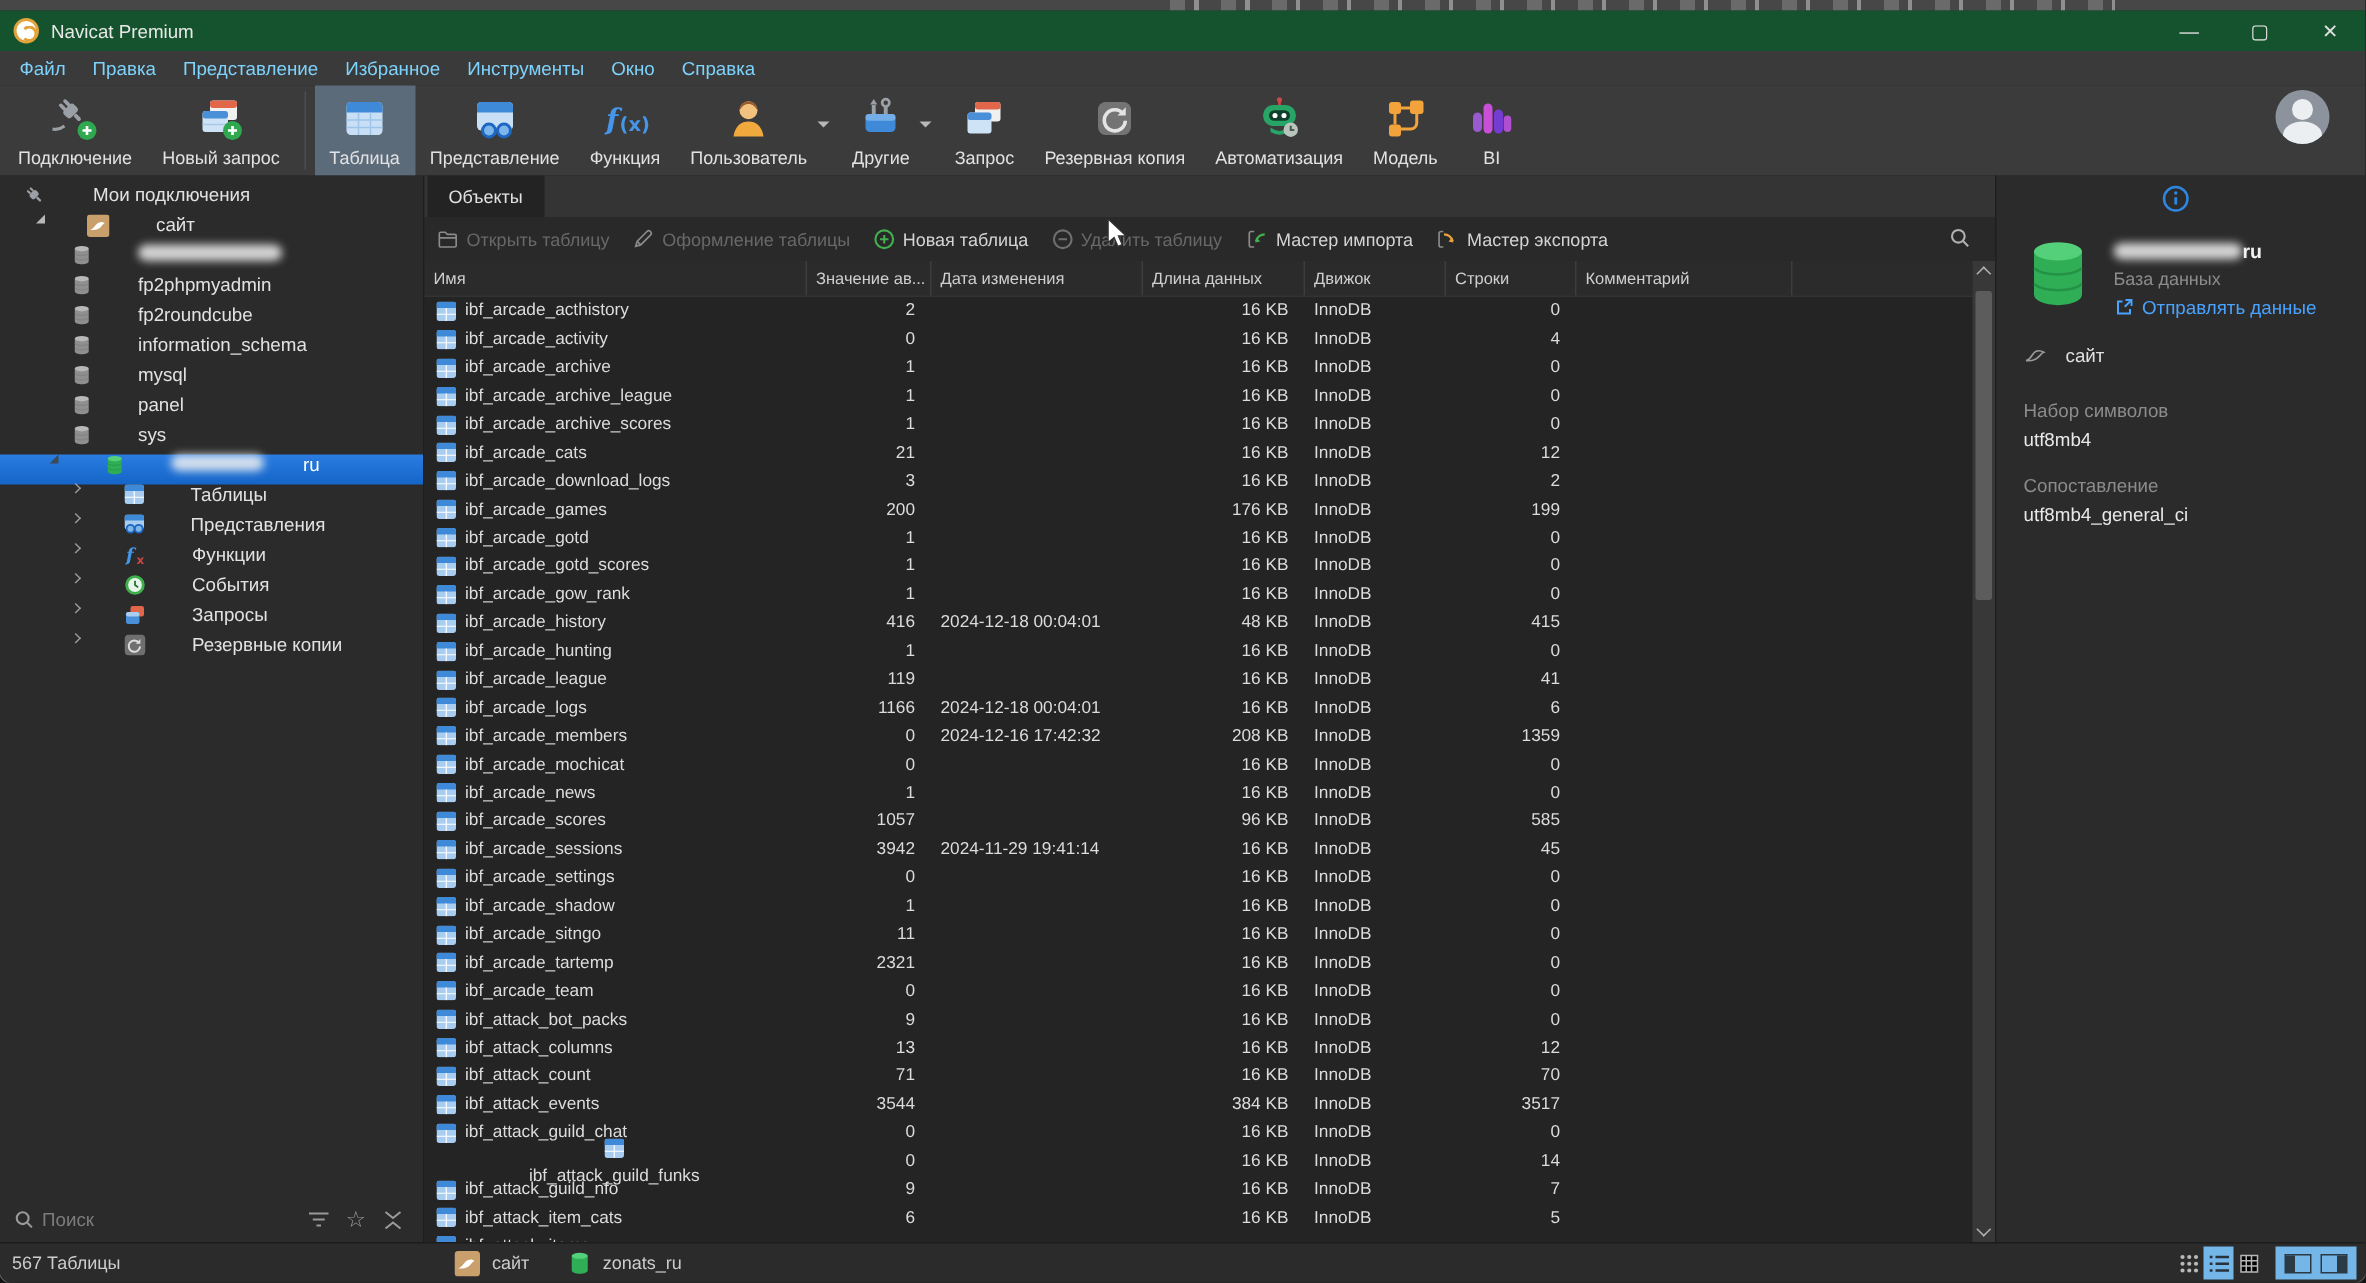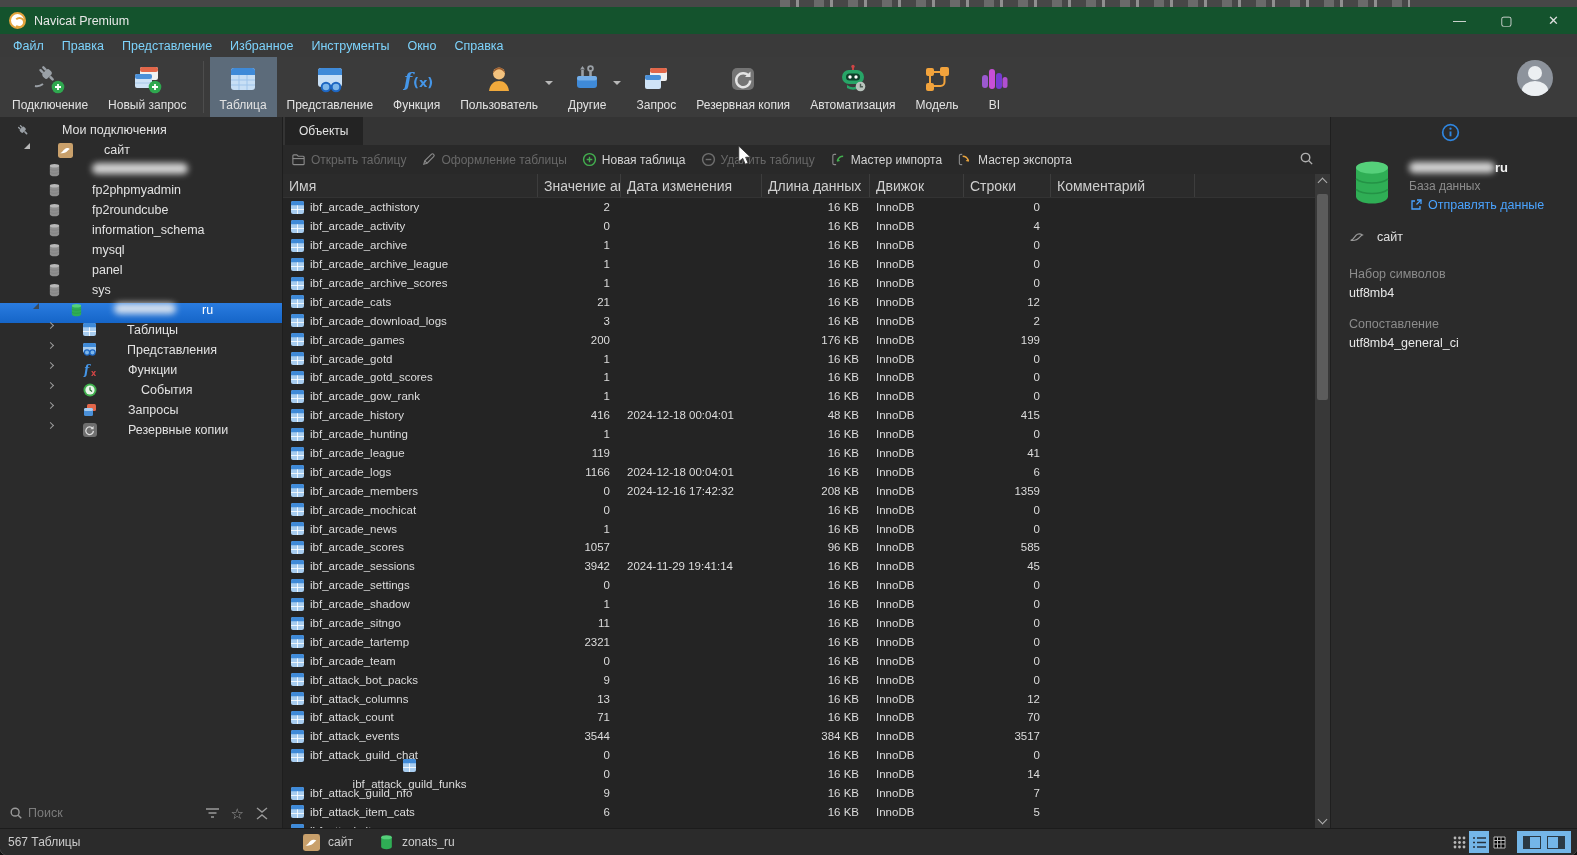--- a/index.html
+++ b/index.html
@@ -60,21 +60,21 @@
   .tab { padding:0 14px; height:28px; display:flex; align-items:center; background:#232323;
          color:#e2e2e2; font-size:12px; margin-left:2px; }
   .objbar { position:absolute; left:0; top:28px; width:100%; height:29px; background:#292929;
             display:flex; align-items:center; gap:15px; padding-left:8px; font-size:12px; }
   .obtn { display:flex; align-items:center; gap:5px; color:#d4d4d4; }
   .obtn.disabled { color:#686868; }
   .objsearch { position:absolute; right:16px; top:34px; }
 
   .gridhead { position:absolute; left:0; top:57px; width:1032px; height:24px; background:#2b2b2b;
               display:flex; border-bottom:1px solid #333; }
-  .hcell { height:100%; display:flex; align-items:center; padding-left:6px; color:#cfcfcf; font-size:14px;
+  .hcell { height:100%; display:flex; align-items:center; padding-left:6px; color:#cfcfcf; font-size:11px;
            border-right:1px solid #3d3d3d; flex-shrink:0; overflow:hidden; white-space:nowrap; }
   .hfill { flex:1; border-right:none; }
   .rows { position:absolute; left:0; top:81px; width:1032px; height:630px; overflow:hidden; }
   .grow { height:18.9px; display:flex; align-items:center; font-size:11.5px; color:#dcdcdc; }
   .gcell { flex-shrink:0; overflow:hidden; white-space:nowrap; padding:0 10px 0 6px; }
   .gcell.r { text-align:right; padding-right:11px; }
   .namecell { display:flex; align-items:center; gap:6px; padding-left:8px; }
   .vscroll { position:absolute; right:0; top:57px; width:15px; height:654px; background:#383838; }
   .vthumb { position:absolute; left:2px; top:20px; width:11px; height:206px; background:#5c5c5c; border-radius:2px; }
   .chev { width:7px; height:7px; border-left:1.6px solid #b0b0b0; border-bottom:1.6px solid #b0b0b0; position:absolute; left:4px; }
@@ -411,21 +411,21 @@
         </div>
         <div class="trow">
           <span class="arr-col" style="margin-left: 48px;"></span>
           <span style="margin-left: 6px;">
             <svg width="14" height="14" viewBox="0 0 14 14" style="display: block;">
               <circle cx="7" cy="7" r="6.5" fill="#3fae4c"></circle>
               <circle cx="7" cy="7" r="4.6" fill="#e8f5e9"></circle>
               <path d="M7 4.2V7l2.1 1.6" stroke="#2a6f33" stroke-width="1.2" fill="none"></path>
             </svg>
           </span>
-          <span style="margin-left: 20px;">События</span>
+          <span style="margin-left: 7px;">События</span>
         </div>
         <div class="trow">
           <span class="arr-col" style="margin-left: 48px;"></span>
           <span style="margin-left: 6px;">
             <svg width="14" height="14" viewBox="0 0 14 14" style="display: block;">
               <rect x="4" y="1" width="9" height="7" rx="1.5" fill="#e2674a"></rect>
               <rect x="1" y="5" width="9" height="8" rx="1.5" fill="#4a90d9"></rect>
               <rect x="1" y="5" width="9" height="3" rx="1.5" fill="#a8cdf0"></rect>
             </svg>
           </span>

